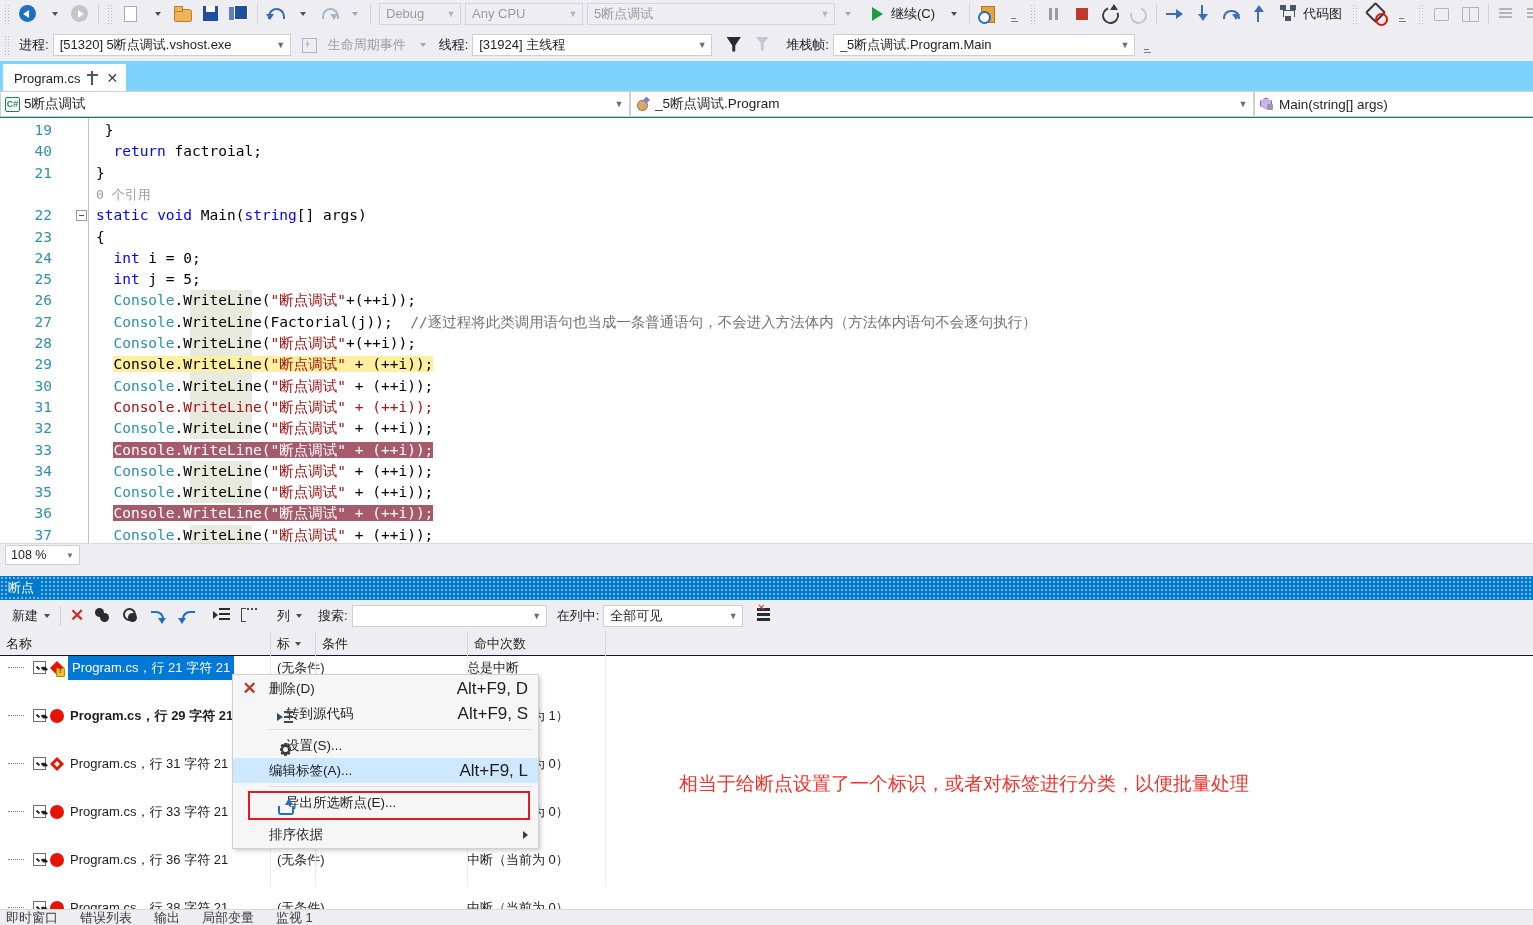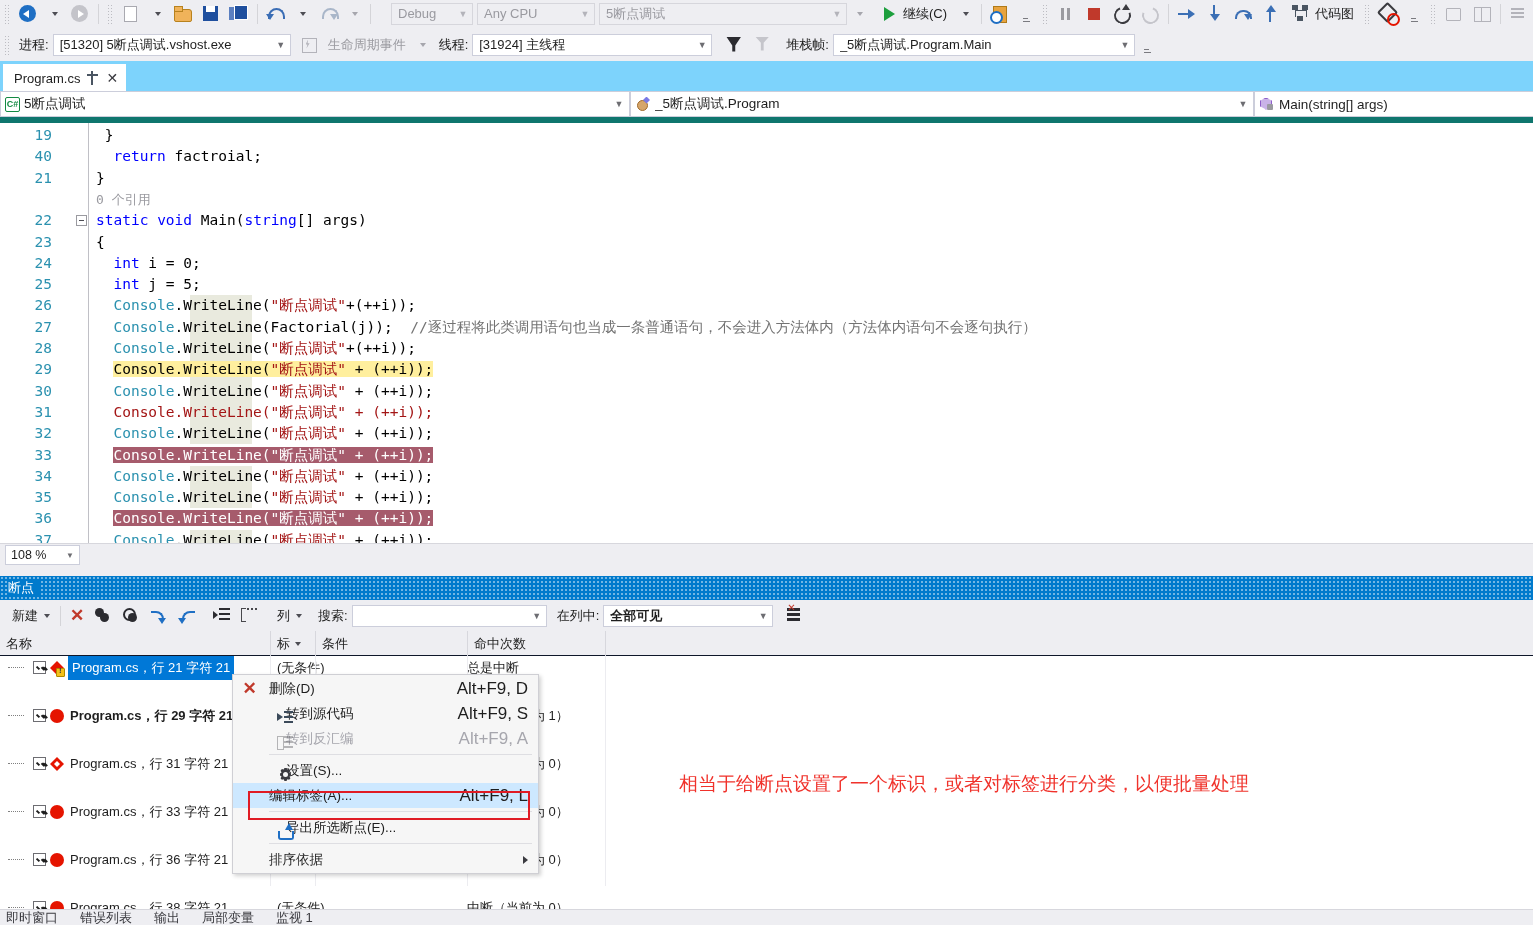--- a/index.html
+++ b/index.html
@@ -82,21 +82,21 @@
     background:#7a7ae6;clip-path:polygon(0 50%,50% 0,100% 50%,50% 100%);}
   .icoMethod { width:16px;height:15px;flex:none;position:relative; }
   .icoMethod:before{content:"";position:absolute;left:1px;top:1px;width:10px;height:10px;
     background:#c9b3e8;border:1.4px solid #8e5fc9;
     clip-path:polygon(50% 0,100% 27%,100% 73%,50% 100%,0 73%,0 27%);}
   .icoMethod:after{content:"";position:absolute;left:8px;top:7px;width:6px;height:6px;
     background:#9a9aa0;border-radius:1px;}
 
   
   .editor { position:absolute; left:0; top:117px; width:1533px; height:426px; background:#ffffff;
-    border-top:6px solid #0f766e; overflow:hidden; }
+    border-top:1px solid #0f766e; overflow:hidden; }
   .gutterBg { position:absolute; left:0; top:0; width:62px; height:100%; background:#ffffff; }
   .sepLine { position:absolute; left:88px; top:0; width:1px; height:418px; background:#c0c0c6; }
   .codeRow { position:relative; height:21.3px; white-space:pre; font-family:"DejaVu Sans Mono","Liberation Mono",monospace;
     font-size:14.5px; line-height:21.3px; }
   .ln { position:absolute; left:0; width:52px; text-align:right; color:#2b91af; font-size:14.5px;
     font-family:"DejaVu Sans Mono",monospace; }
   .codeText { position:absolute; left:96px; }
   .indentGuide { position:absolute; left:88px; top:0; width:1px; height:21.3px; background:#c0c0c6; }
   .colMark { position:absolute; left:190px; top:0; width:62px; height:21.3px; background:#e9eade; }
   .fold { position:absolute; left:76px; top:5px; width:11px; height:11px; border:1px solid #9a9aa0;
@@ -382,21 +382,21 @@
         <span class="caret"></span>
       </div>
     <div class="tbtn">
         <span class="g g-redo"></span>
       </div>
     <div class="tbtn">
         <span class="caret dim"></span>
       </div>
     <div class="tsep"></div>
 
-    <div class="combo dis" style="width:82px;margin-left:16px;">
+    <div class="combo dis" style="width:82px;margin-left:4px;">
       <span class="txt">Debug</span>
       <span class="cb-arrow">▼</span>
     </div>
     <div class="combo dis" style="width:118px;margin-left:4px;">
       <span class="txt">Any CPU</span>
       <span class="cb-arrow">▼</span>
     </div>
     <div class="combo dis" style="width:248px;margin-left:4px;">
       <span class="txt">5断点调试</span>
       <span class="cb-arrow">▼</span>
@@ -603,21 +603,21 @@
       <div class="tbtn lbl" style="margin-left:6px;">
         <span class="cap">列</span>
         <span class="caret"></span>
       </div>
       <span class="lab" style="margin-left:10px;">搜索:</span>
       <div class="combo" style="width:195px;">
         <span class="txt"></span>
         <span class="cb-arrow">▼</span>
       </div>
       <span class="lab" style="margin-left:10px;">在列中:</span>
-      <div class="combo" style="width:170px;font-weight:bold;">
+      <div class="combo" style="width:140px;">
         <span class="txt">全部可见</span>
         <span class="cb-arrow">▼</span>
       </div>
       <div class="tbtn" style="margin-left:8px;">
           <span class="g bg-cols"></span>
         </div>
     </div>
 
     <div class="bpcols">
       <div class="colhdr first" style="left:0;width:270px;">
@@ -698,25 +698,20 @@
   <div class="mitem">
         <span class="micon ic-x">✕</span>
         <span class="ml">删除(D)</span>
         <span class="mk">Alt+F9, D</span>
       </div>
       <div class="mitem">
         <span class="micon ic-src"></span>
         <span class="ml">转到源代码</span>
         <span class="mk">Alt+F9, S</span>
       </div>
-      <div class="mitem dis">
-        <span class="micon ic-asm"></span>
-        <span class="ml">转到反汇编</span>
-        <span class="mk">Alt+F9, A</span>
-      </div>
       <div class="msep"></div>
       <div class="mitem">
         <span class="micon ic-gear"></span>
         <span class="ml">设置(S)...</span>
       </div>
       <div class="mitem hi">
         <span class="ml">编辑标签(A)...</span>
         <span class="mk">Alt+F9, L</span>
       </div>
       <div class="msep"></div>

